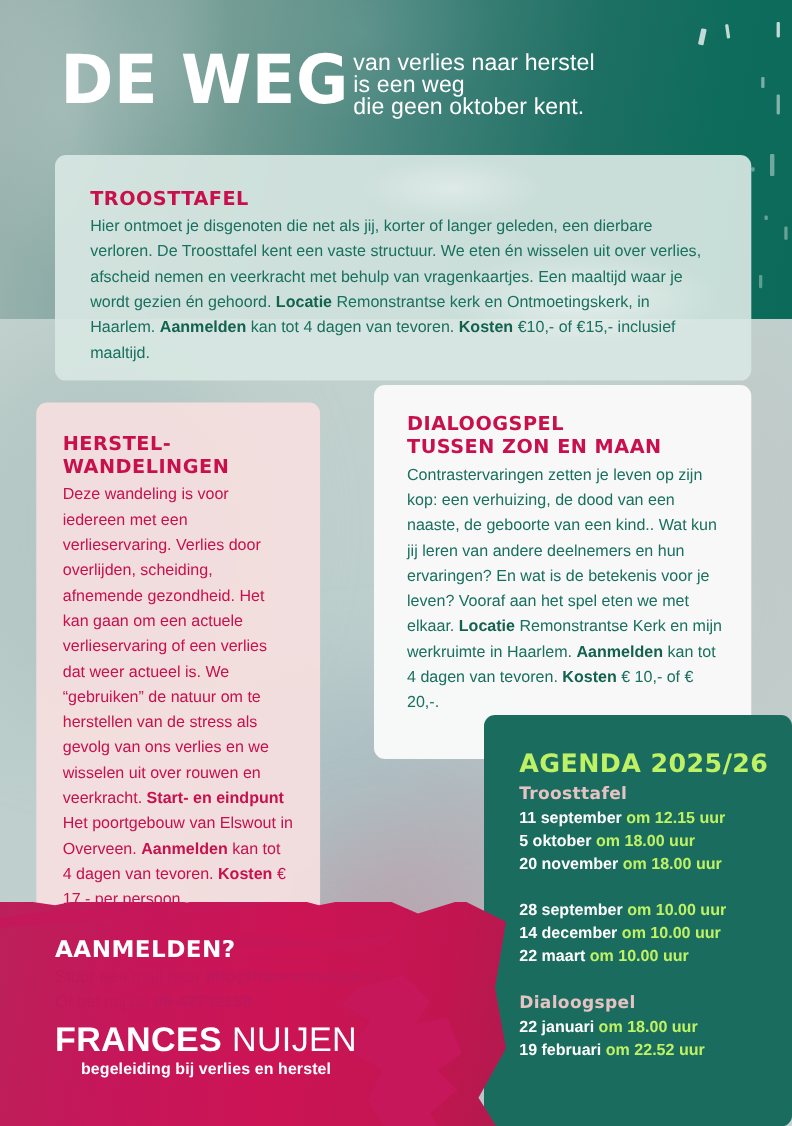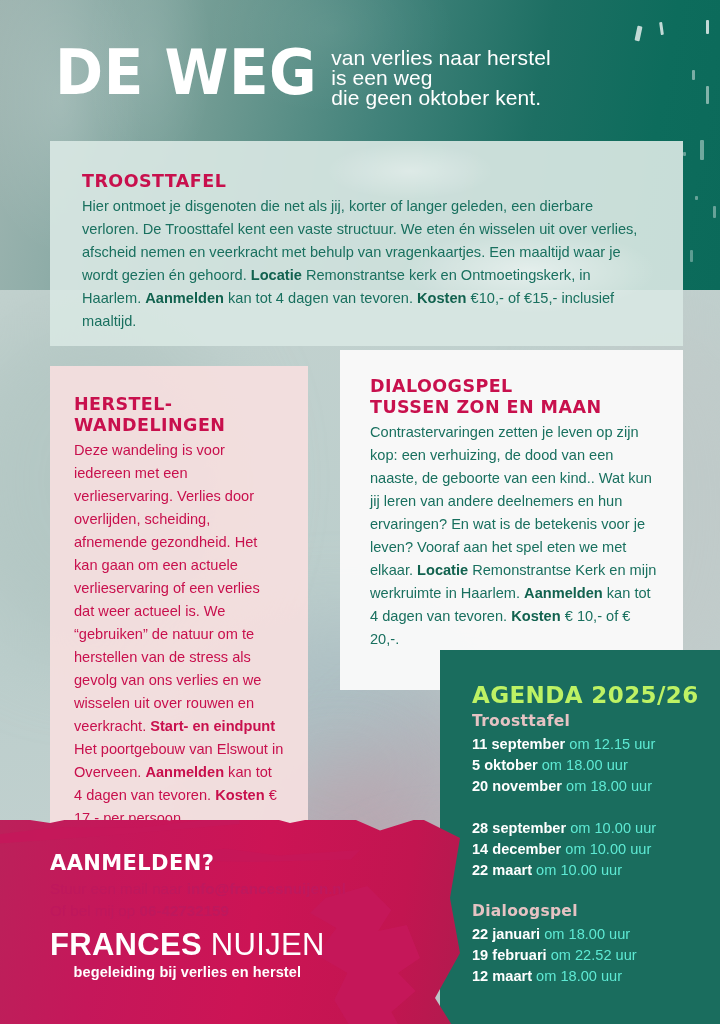--- a/index.html
+++ b/index.html
@@ -75,21 +75,21 @@
     position: absolute;
     background: rgba(255,255,255,.75);
     border-radius: 1px;
   }
 
   .header-inner {
     position: absolute;
     left: 55px; top: 42px;
     display: flex;
     align-items: flex-start;
-    gap: 14px;
+    gap: 4px;
   }
   .title-main {
     color: #ffffff;
     font-size: 58px;
     line-height: 58px;
     font-weight: 800;
     letter-spacing: 0.5px;
     font-family: "DejaVu Sans", sans-serif;
     white-space: nowrap;
     transform: scaleY(1.06);
@@ -100,40 +100,40 @@
     font-size: 21px;
     line-height: 20px;
     font-weight: 400;
     padding-top: 6px;
     letter-spacing: .1px;
     white-space: nowrap;
   }
   .title-sub span { display: block; }
 
   
-  .panel { position: absolute; }
+  .panel { position: absolute; border-radius: 10px; }
 
   .panel-troosttafel {
     left: 50px; top: 141px;
     width: 633px; height: 205px;
     background: rgba(215, 230, 226, .93);
     padding: 30px 32px 0 32px;
   }
   .panel-troosttafel::after{
     content:"";
     position:absolute; inset:0;
     background:
       radial-gradient(ellipse 180px 60px at 480px 130px, rgba(255,255,255,.5), transparent 70%),
       radial-gradient(ellipse 120px 40px at 360px 30px, rgba(255,255,255,.35), transparent 70%);
     pointer-events:none;
   }
   .panel-troosttafel > * { position: relative; z-index: 1; }
 
   .panel-herstel {
-    left: 50px; top: 366px;
+    left: 33px; top: 366px;
     width: 258px; height: 464px;
     background: rgba(244, 222, 222, .95);
     padding: 28px 24px 0 24px;
   }
 
   .panel-dialoog {
     left: 340px; top: 350px;
     width: 343px; height: 340px;
     background: rgba(250, 250, 250, .96);
     padding: 26px 26px 0 30px;
@@ -193,21 +193,21 @@
     font-family: "DejaVu Sans", sans-serif;
     margin-bottom: 4px;
   }
   .agenda-row {
     color: #ffffff;
     font-size: 14.6px;
     line-height: 21px;
     white-space: nowrap;
   }
   .agenda-row .d { font-weight: 800; }
-  .agenda-row .t { font-weight: 400; color: #5eead4; }
+  .agenda-row .t { font-weight: 700; color: #bef264; }
 
   
   .brush-area {
     position: absolute;
     left: 0; top: 820px;
     width: 470px; height: 204px;
     overflow: hidden;
   }
   .brush-shape {
     position: absolute;
@@ -359,21 +359,20 @@
         </div>
         <div class="agenda-group">
           <div class="agenda-row"><span class="d">28 september</span><span class="t"> om 10.00 uur</span></div>
           <div class="agenda-row"><span class="d">14 december</span><span class="t"> om 10.00 uur</span></div>
           <div class="agenda-row"><span class="d">22 maart</span><span class="t"> om 10.00 uur</span></div>
         </div>
         <div class="agenda-group">
           <div class="agenda-cat">Dialoogspel</div>
           <div class="agenda-row"><span class="d">22 januari</span><span class="t"> om 18.00 uur</span></div>
           <div class="agenda-row"><span class="d">19 februari</span><span class="t"> om 22.52 uur</span></div>
-          <div class="agenda-row"><span class="d">12 maart</span><span class="t"> om 18.00 uur</span></div>
         </div>
       </div>
   </section>
 
   <div class="brush-area">
     <div class="brush-shape"></div>
     <div class="brush-wisp brush-w1"></div>
     <div class="brush-wisp brush-w2"></div>
     <div class="brush-blot"></div>
   </div>

